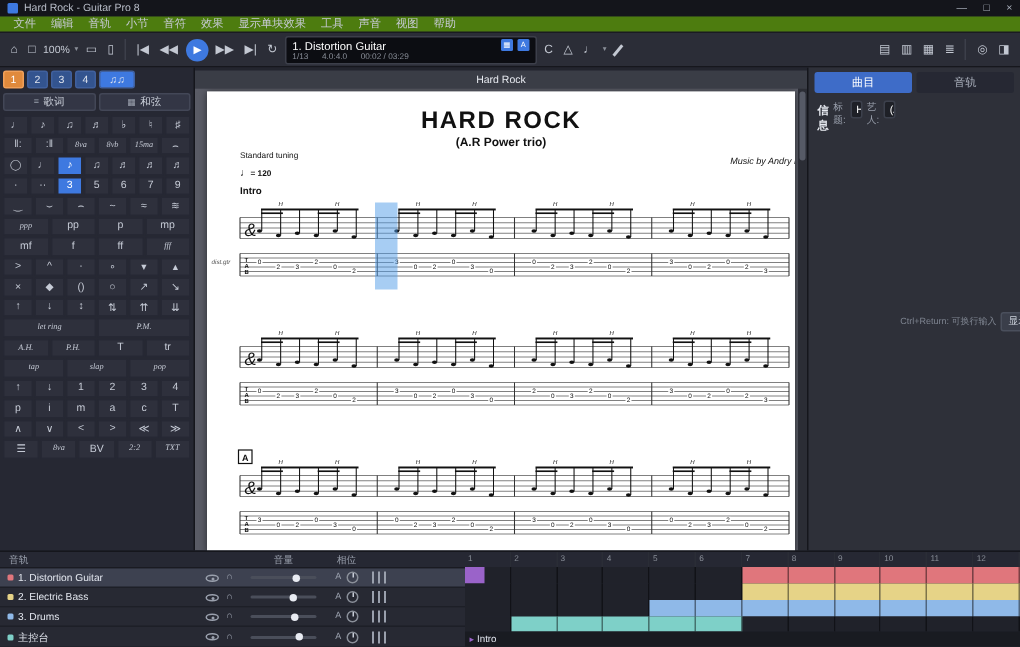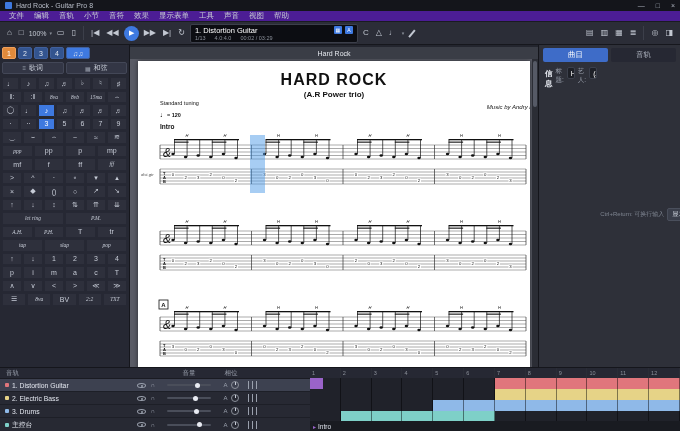--- a/index.html
+++ b/index.html
@@ -4,21 +4,21 @@
 <style>
 *{margin:0;padding:0;box-sizing:border-box;font-family:"Liberation Sans","DejaVu Sans",sans-serif}
 html,body{width:680px;height:431px;overflow:hidden;background:#23252e;color:#cdd1da}
 .app{position:relative;width:680px;height:431px;display:flex;flex-direction:column}
 
 .titlebar{height:11px;background:#14151b;display:flex;align-items:center;padding:0 5px;font-size:7px;color:#b9bec9;flex:0 0 auto}
 .appicon{width:7px;height:7px;background:#3e79e0;border-radius:1px;margin-right:4px}
 .winctl{margin-left:auto;display:flex;gap:11px;font-size:7px;color:#aab0bc}
 .winctl span{cursor:default}
 
-.menubar{height:11px;background:#4c1d95;display:flex;align-items:center;padding:0 4px;border-bottom:1px solid #1a1b21;flex:0 0 auto}
+.menubar{height:11px;background:#4d7c0f;display:flex;align-items:center;padding:0 4px;border-bottom:1px solid #1a1b21;flex:0 0 auto}
 .menuitem{padding:0 5px;font-size:7.5px;color:#c6cad4;white-space:nowrap}
 
 .toolbar{height:23px;background:#2b2d37;border-bottom:1px solid #16171d;display:flex;align-items:center;padding:0 5px;gap:3px;flex:0 0 auto}
 .tbicon{color:#c3c8d2;font-size:8px;line-height:1;padding:2px 2px;border-radius:2px;white-space:nowrap}
 .tbzoom{font-size:7px;color:#c3c8d2}
 .caret{font-size:5px;color:#8a8f99}
 .sep{width:1px;height:14px;background:#3c3f4a;margin:0 2px}
 .playbtn{width:15px;height:15px;border-radius:50%;background:#3e79e0;color:#fff;display:flex;align-items:center;justify-content:center;font-size:7px;padding-left:1px}
 .transport{display:flex;align-items:center;gap:3px}
 .trackbox{background:#0c0d12;border:1px solid #3c3f4a;border-radius:2px;height:19px;width:168px;padding:1px 4px;display:flex;flex-direction:column;justify-content:center}
@@ -122,21 +122,21 @@
     </span>
   </div>
 
   <div class="menubar" id="menubar">
       <span class="menuitem">文件</span>
       <span class="menuitem">编辑</span>
       <span class="menuitem">音轨</span>
       <span class="menuitem">小节</span>
       <span class="menuitem">音符</span>
       <span class="menuitem">效果</span>
-      <span class="menuitem">显示表单</span>
+      <span class="menuitem">显示单块效果</span>
       <span class="menuitem">工具</span>
       <span class="menuitem">声音</span>
       <span class="menuitem">视图</span>
       <span class="menuitem">帮助</span>
     </div>
 
   <div class="toolbar">
     <span class="tbicon">⌂</span>
     <span class="tbicon">□</span>
     <span class="tbzoom">100%</span>

